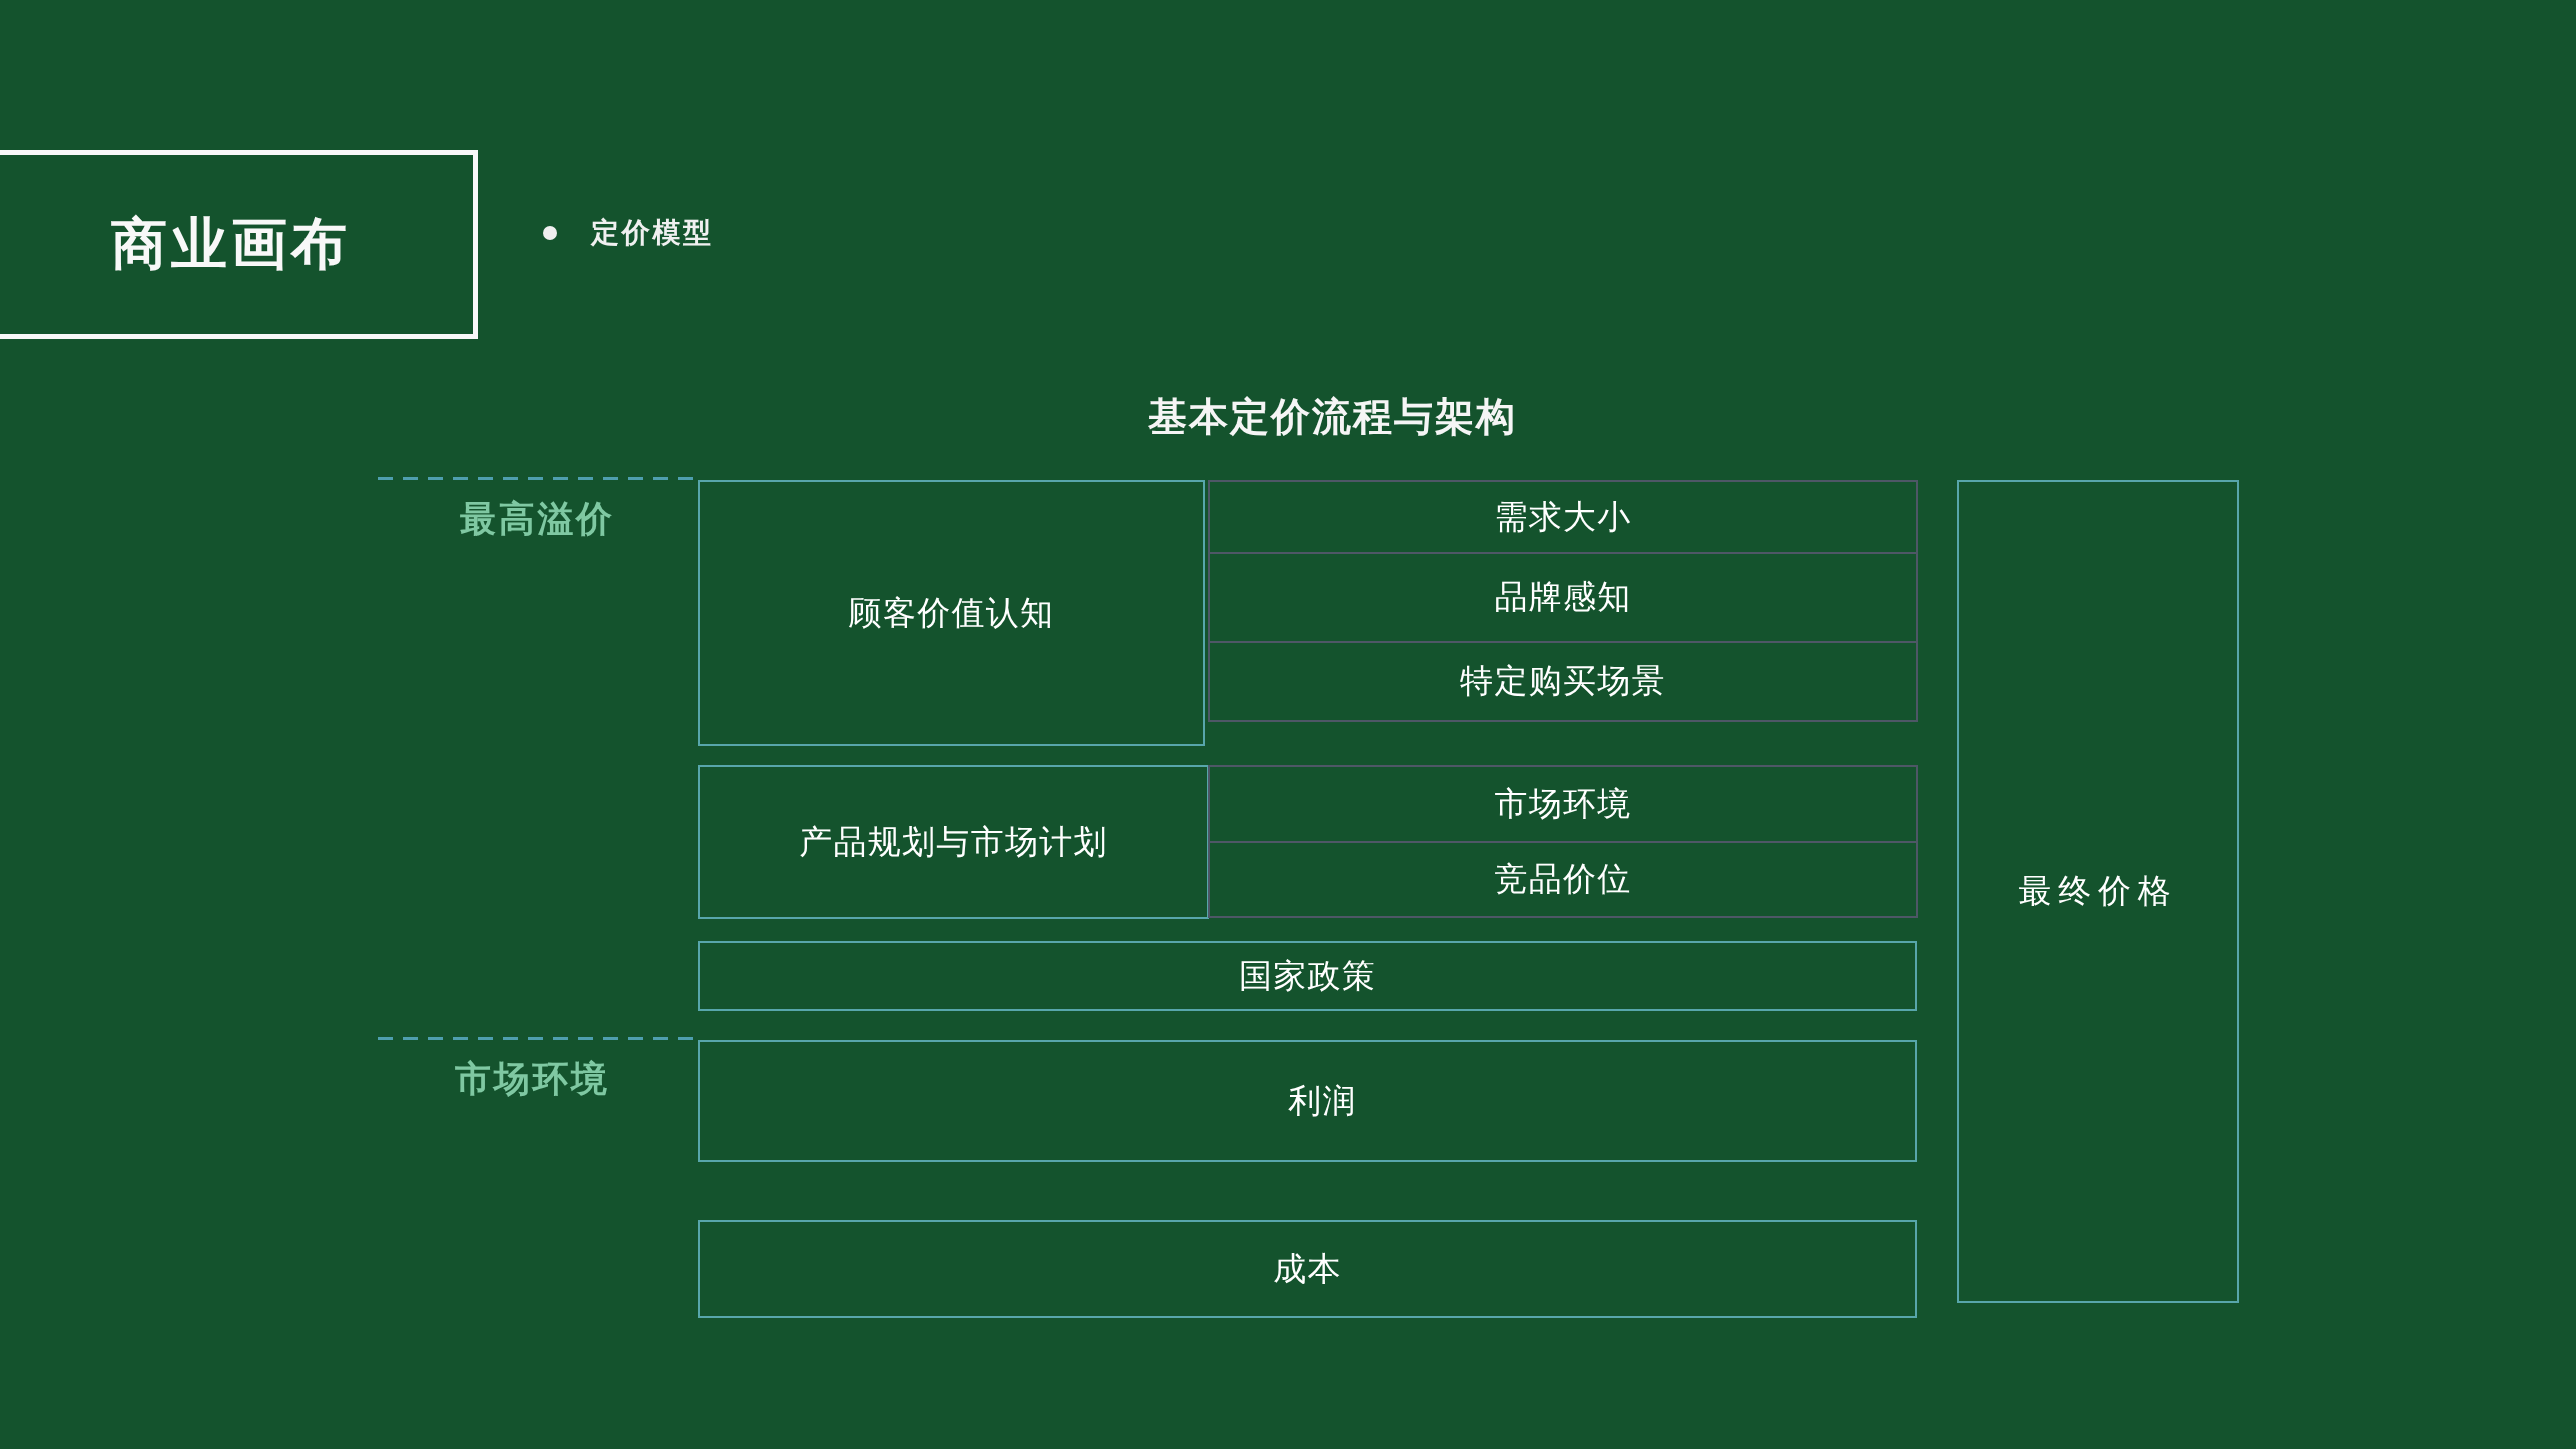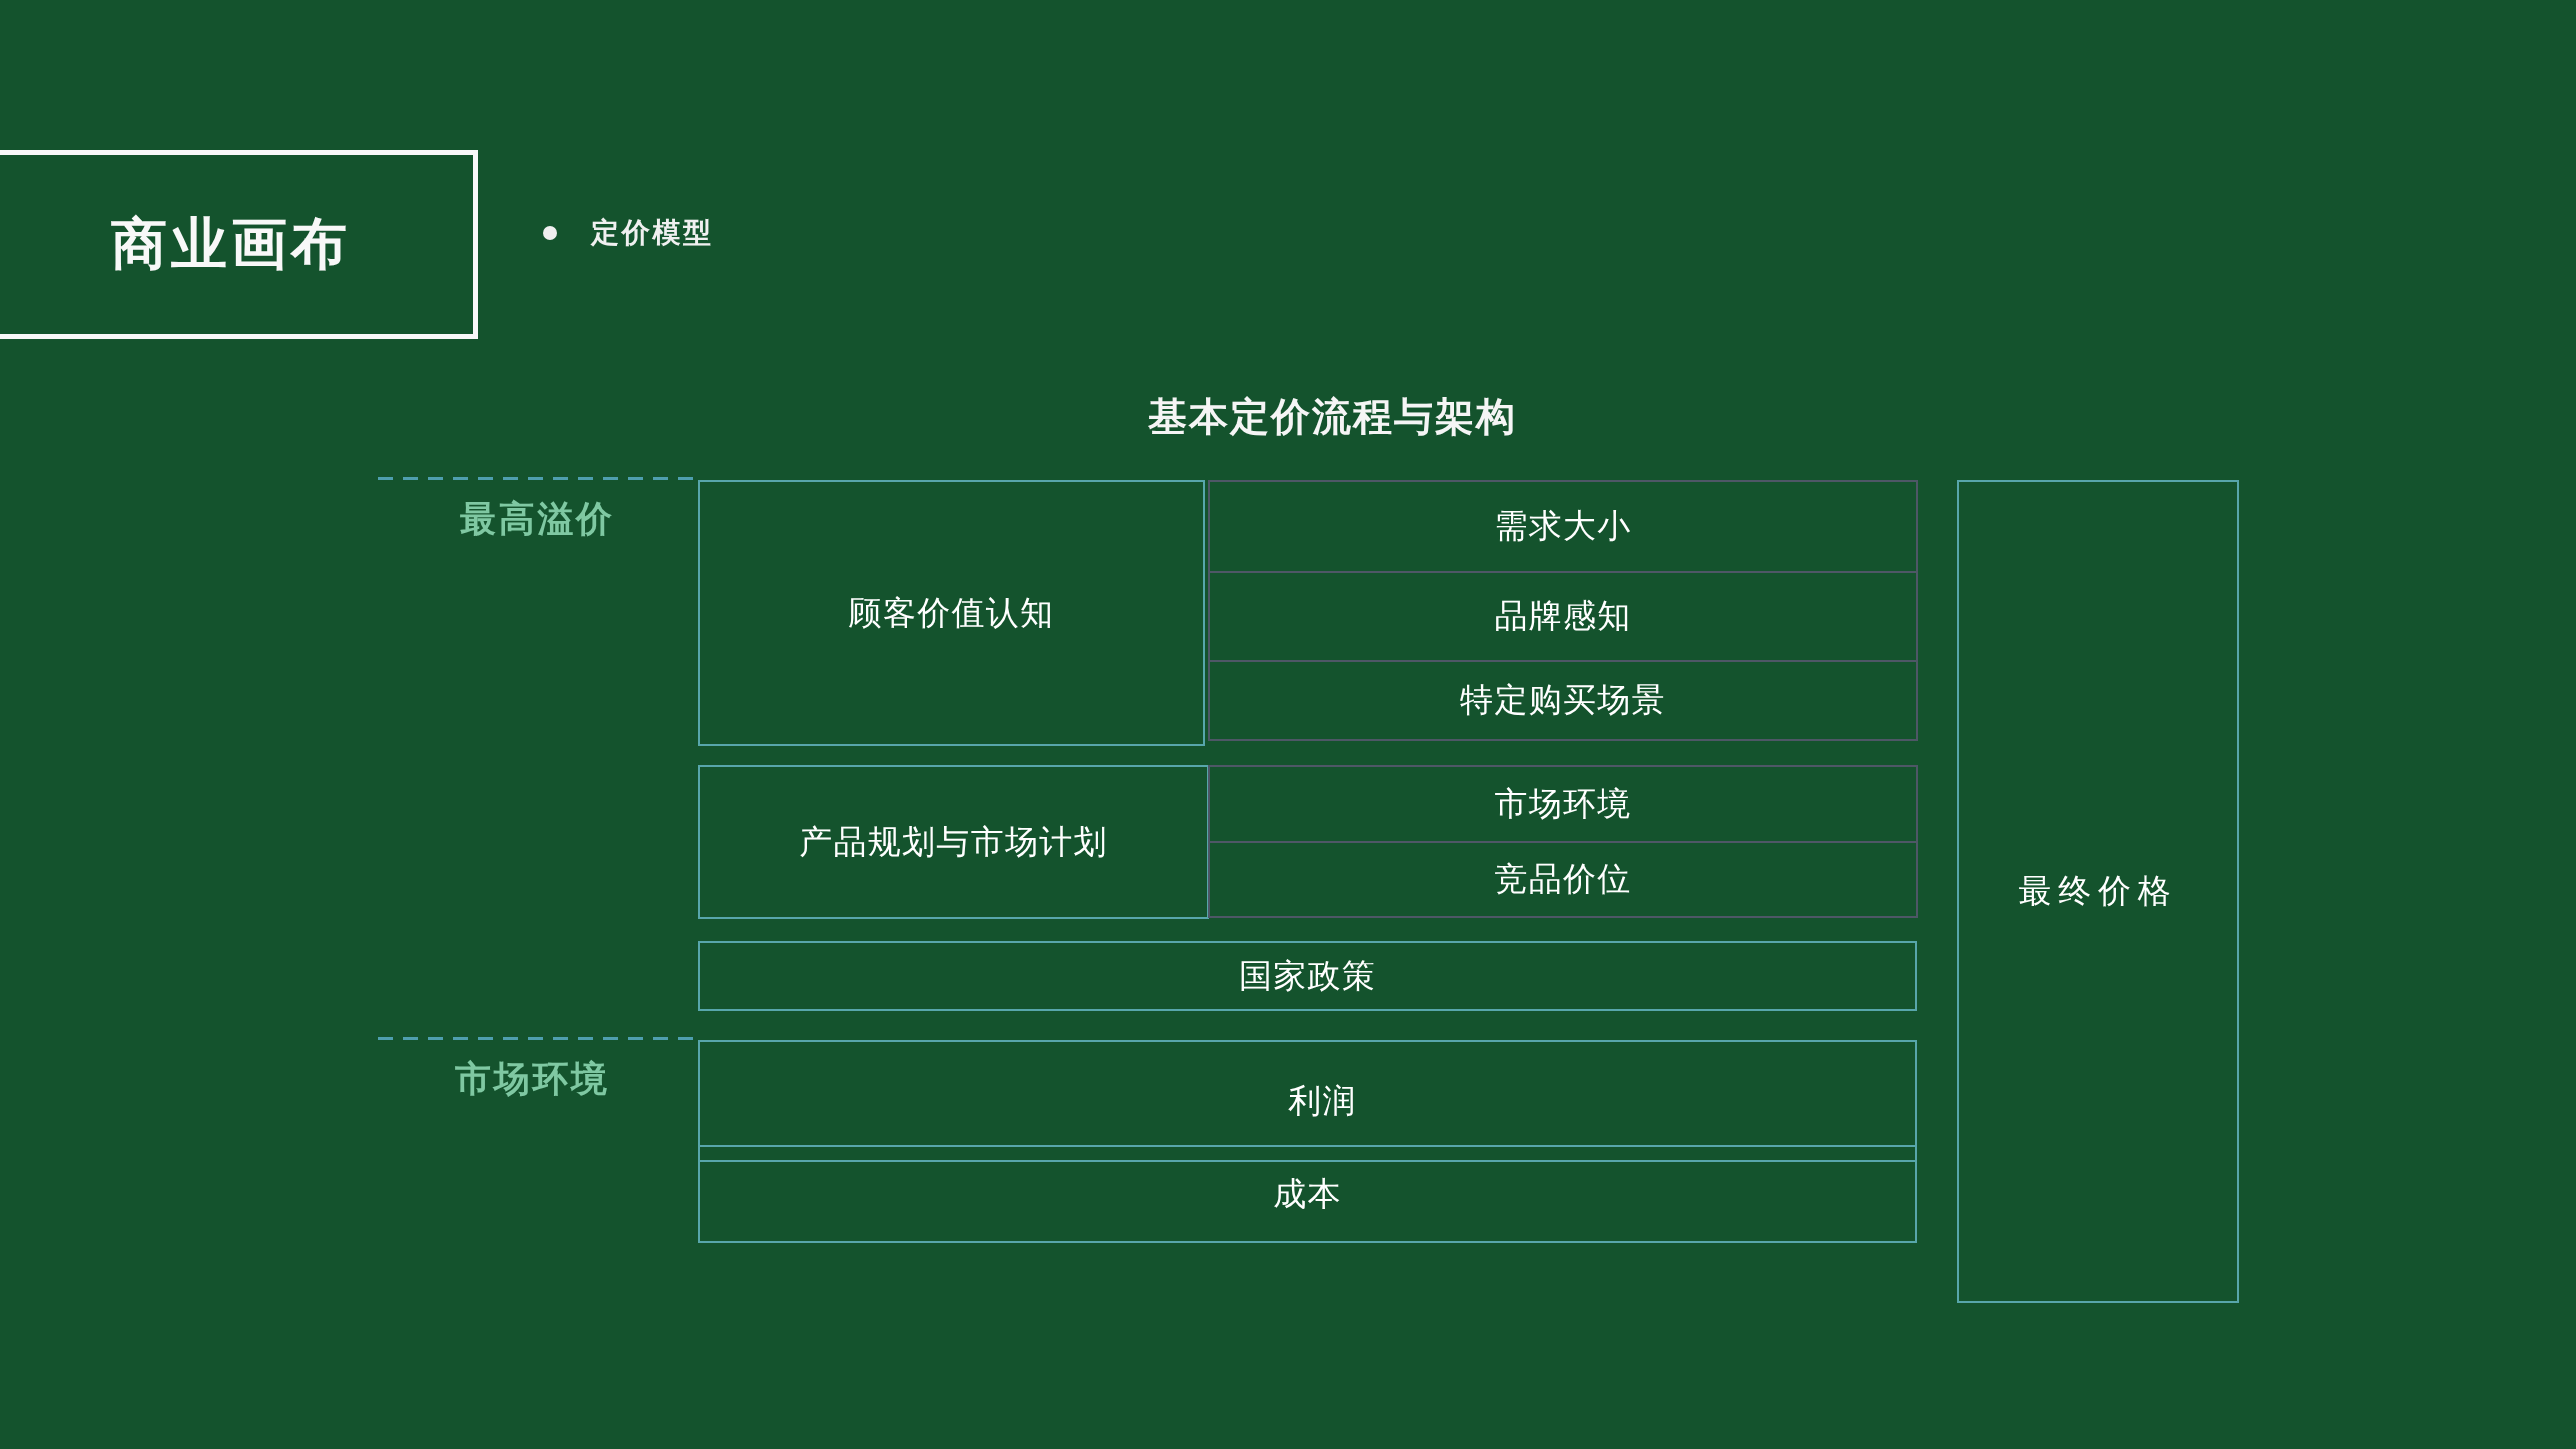--- a/index.html
+++ b/index.html
@@ -106,21 +106,21 @@
     justify-content: center;
     color: #ffffff;
     font-size: 33px;
     letter-spacing: 1.3px;
     white-space: nowrap;
   }
   .box-customer { left: 698px; top: 480px;  width: 507px;  height: 266px; }
   .box-planning { left: 698px; top: 765px; width: 511px;  height: 154px; }
   .box-policy   { left: 698px; top: 941px; width: 1219px; height: 70px; }
   .box-profit   { left: 698px; top: 1040px; width: 1219px; height: 122px; padding-left: 30px; }
-  .box-cost     { left: 698px; top: 1145px; width: 1219px; height: 98px; }
+  .box-cost     { left: 698px; top: 1220px; width: 1219px; height: 98px; }
   .box-final    { left: 1957px; top: 480px;  width: 282px;  height: 823px; letter-spacing: 6.7px; }
 
   
   .rows {
     position: absolute;
     left: 1208px;
     width: 710px;
   }
   .rows-customer { top: 480px; }
   .rows-market   { top: 765px; }
@@ -129,21 +129,21 @@
     border: 2px solid #4e5766;
     display: flex;
     align-items: center;
     justify-content: center;
     color: #ffffff;
     font-size: 33px;
     letter-spacing: 1.3px;
     white-space: nowrap;
   }
   .row + .row { margin-top: -2px; }
-  .rh-139 { height: 93px; }
+  .rh-139 { height: 74px; }
   .rh-136 { height: 91px; }
   .rh-121 { height: 81px; }
   .rh-117 { height: 78px; }
   .rh-115 { height: 77px; }
 </style>
 </head>
 <body>
 
 <div id="canvas">
 

